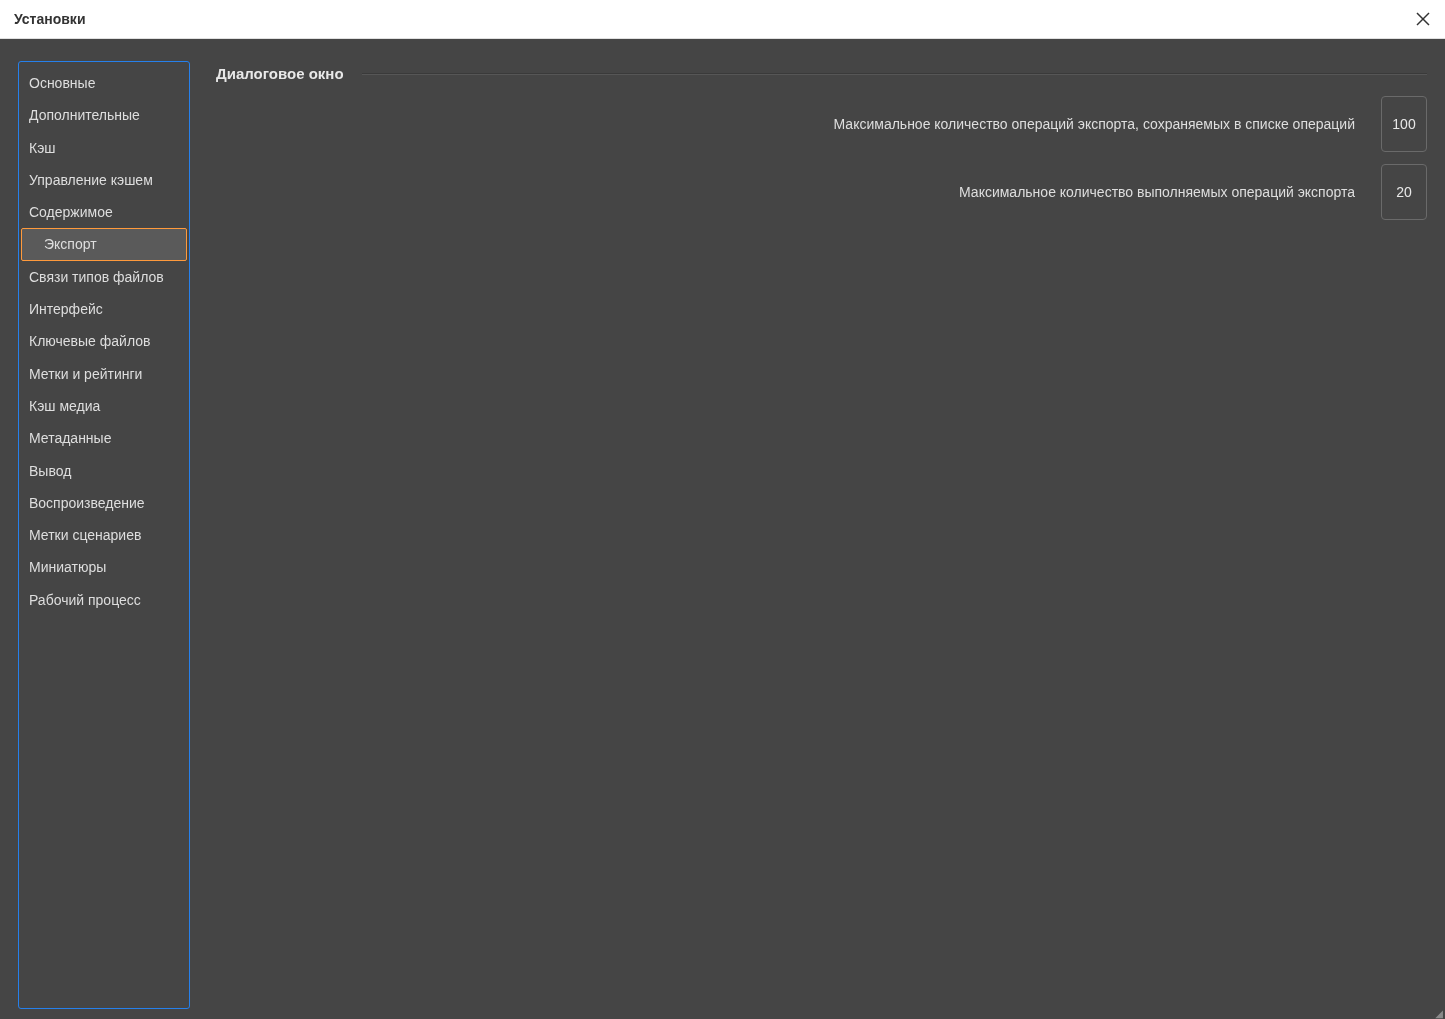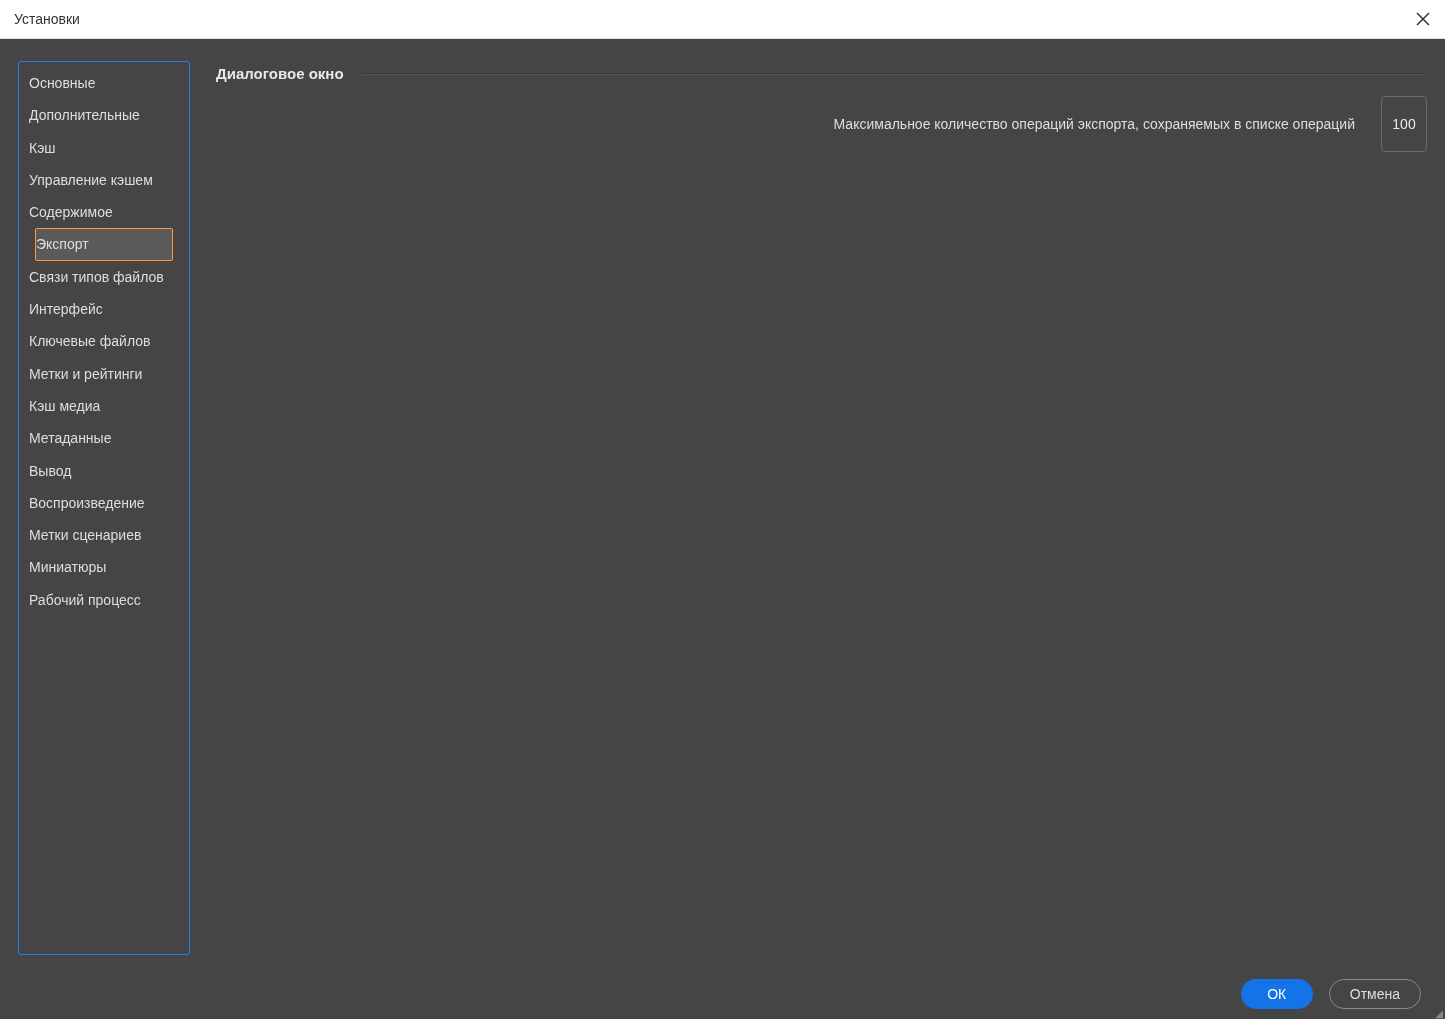--- a/index.html
+++ b/index.html
@@ -17,20 +17,21 @@
     flex-direction: column;
   }
   .titlebar {
     height: 39px;
     background: #ffffff;
     display: flex;
     align-items: center;
     justify-content: space-between;
     padding: 0 12px 0 14px;
     border-bottom: 1px solid #e0e0e0;
+    font-weight: bold;
   }
   .titlebar-title {
     font-size: 14px;
     color: #333;
   }
   .close-icon {
     width: 20px;
     height: 20px;
     display: flex;
     align-items: center;
@@ -70,22 +71,22 @@
     padding: 6px 10px;
     font-size: 14px;
     color: #dedede;
     cursor: pointer;
     line-height: 1.45;
   }
   .sidebar-item.selected {
     background: #5a5a5a;
     border: 1px solid #ff9a3c;
     border-radius: 2px;
-    margin: 0 16px;
-    padding: 5px 0;
+    margin: 0 2px;
+    padding: 5px 22px;
   }
   .panel {
     flex: 1;
     display: flex;
     flex-direction: column;
     padding-top: 4px;
   }
   .section-header {
     display: flex;
     align-items: center;
@@ -204,23 +205,23 @@
       <div class="section-header">
         <span class="section-title">Диалоговое окно</span>
         <div class="section-line"></div>
       </div>
 
       <div class="form-row">
         <span class="form-label">Максимальное количество операций экспорта, сохраняемых в списке операций</span>
         <input class="number-input" type="text" value="100" style="">
       </div>
 
+      <div class="form-row">
+        <span class="form-label">Максимальное количество выполняемых операций экспорта</span>
+        <input class="number-input" type="text" value="20" style="">
+      </div>
     </div>
 
   </div>
 
-  <div class="footer">
-    <button class="btn btn-primary">ОК</button>
-    <button class="btn btn-secondary">Отмена</button>
-  </div>
 
   <div class="resize-handle">◢</div>
 </div>
 
 </body></html>

